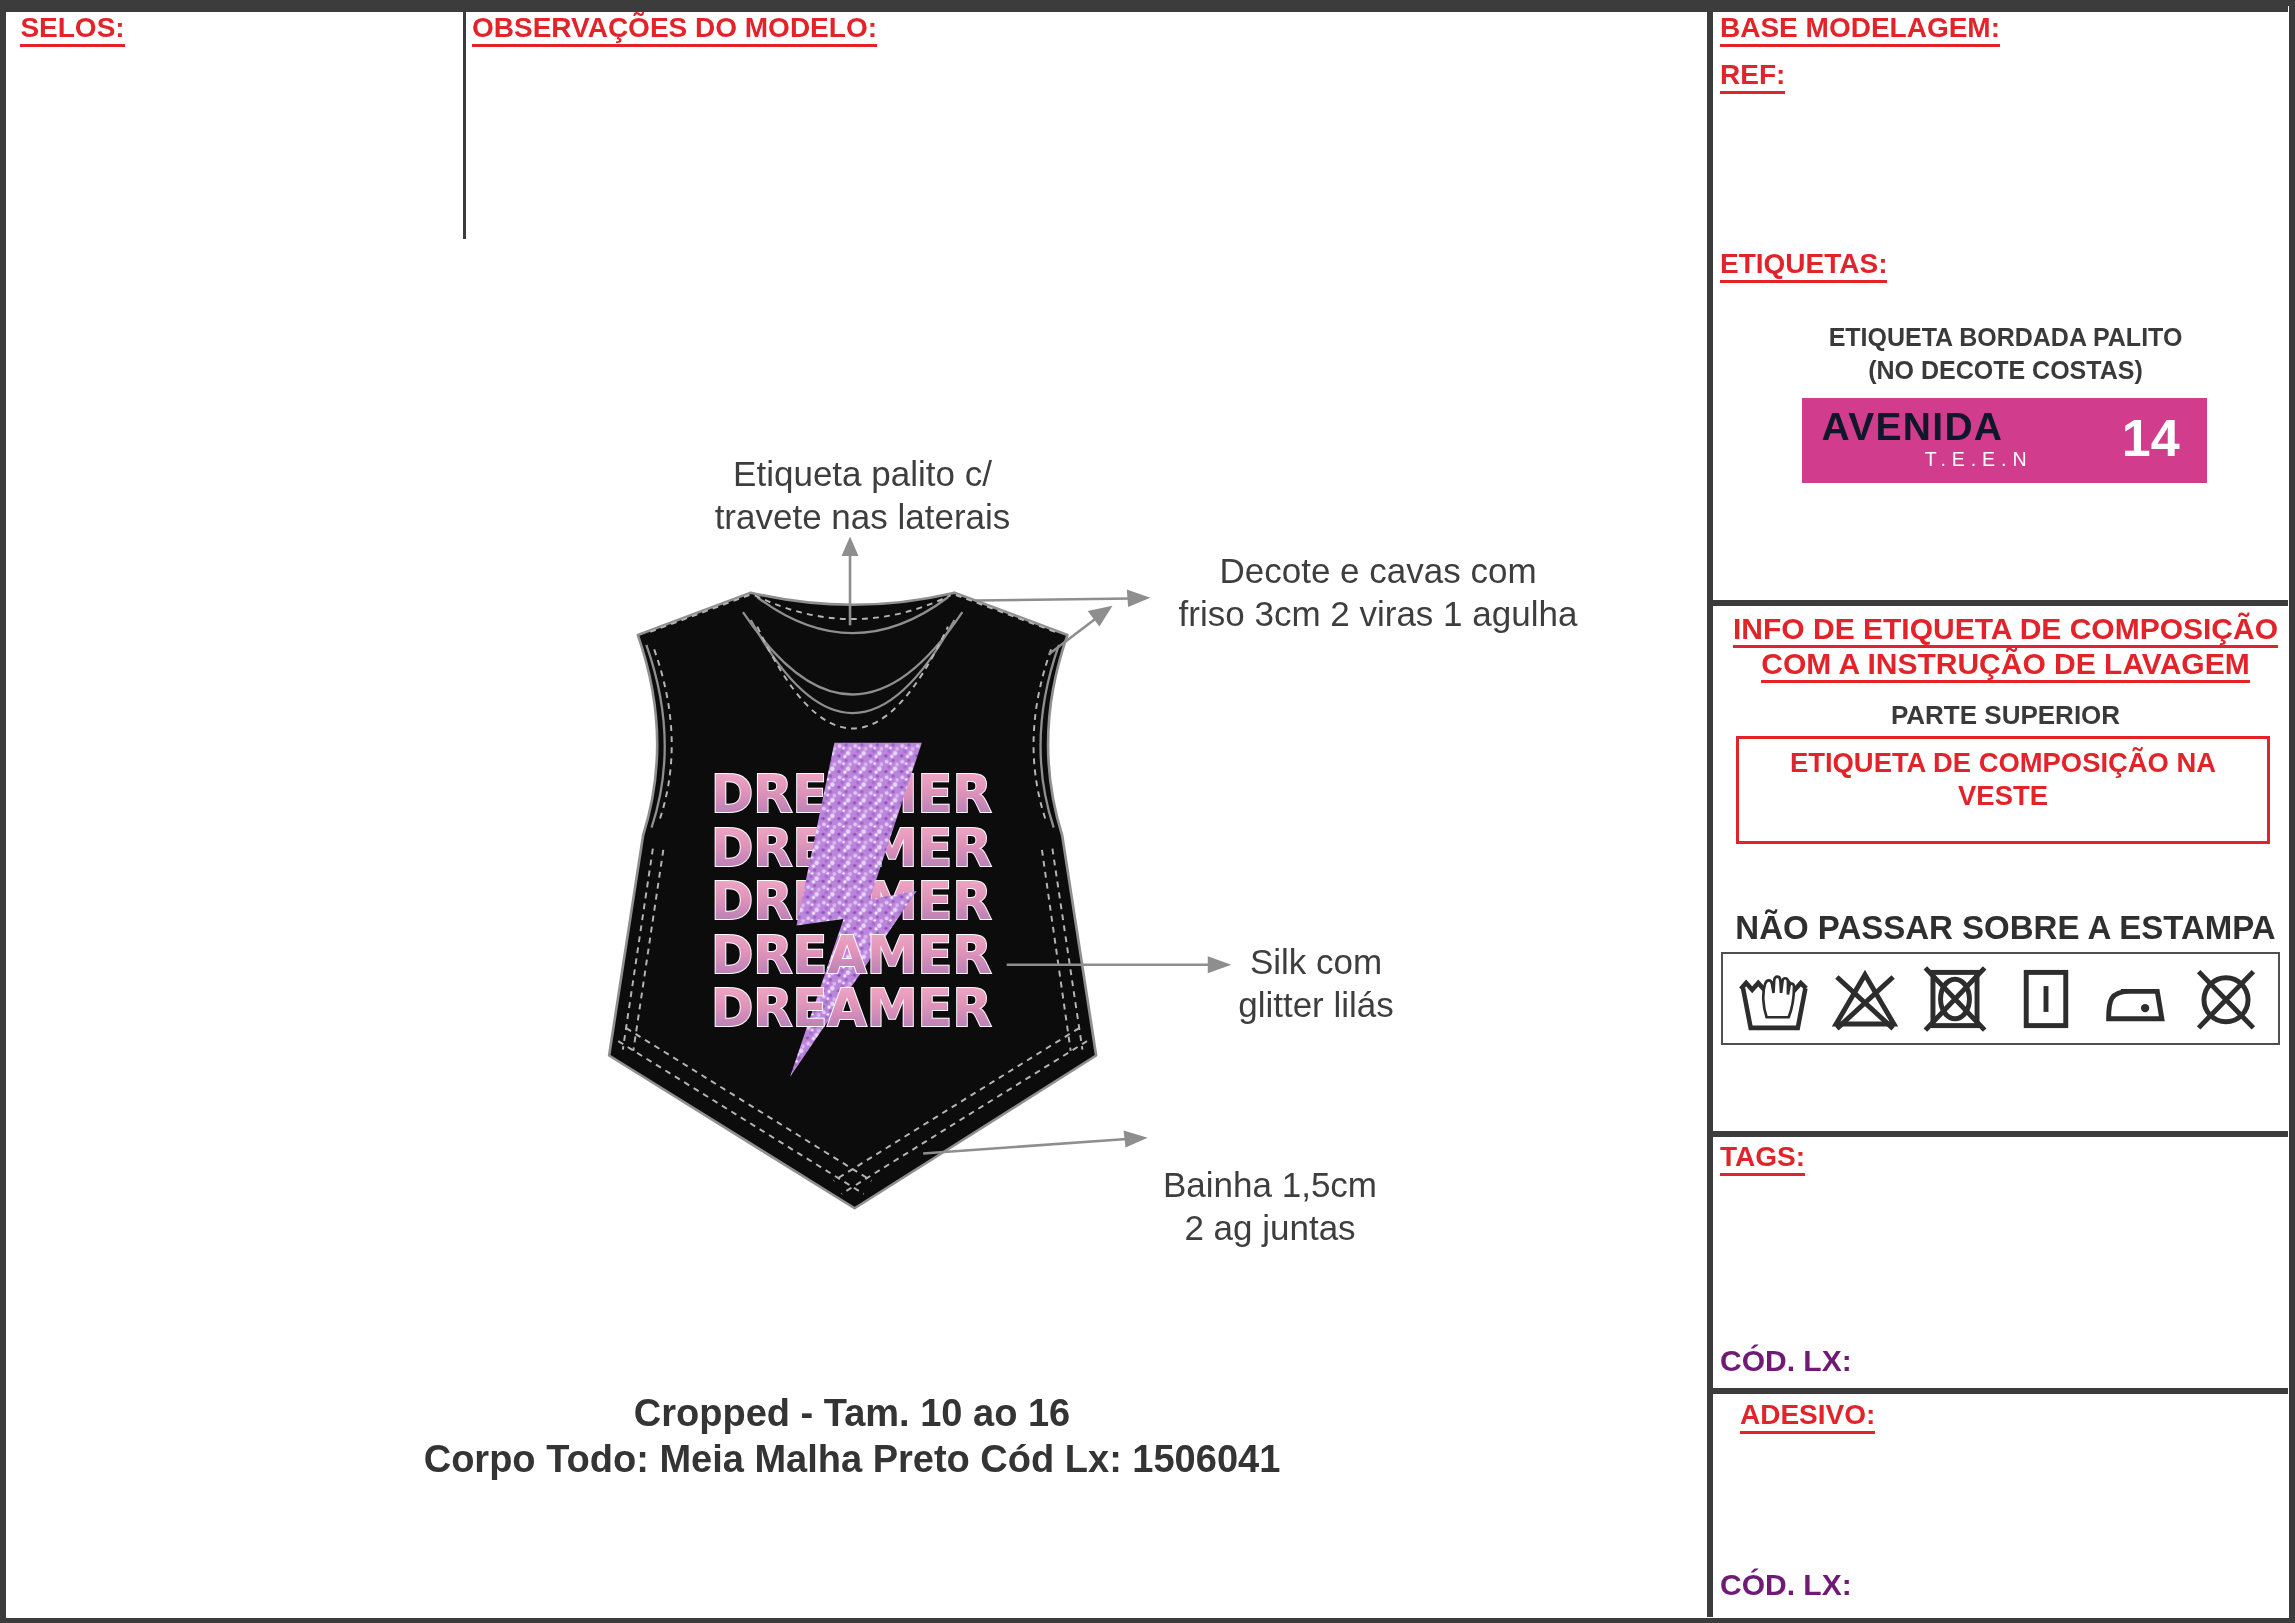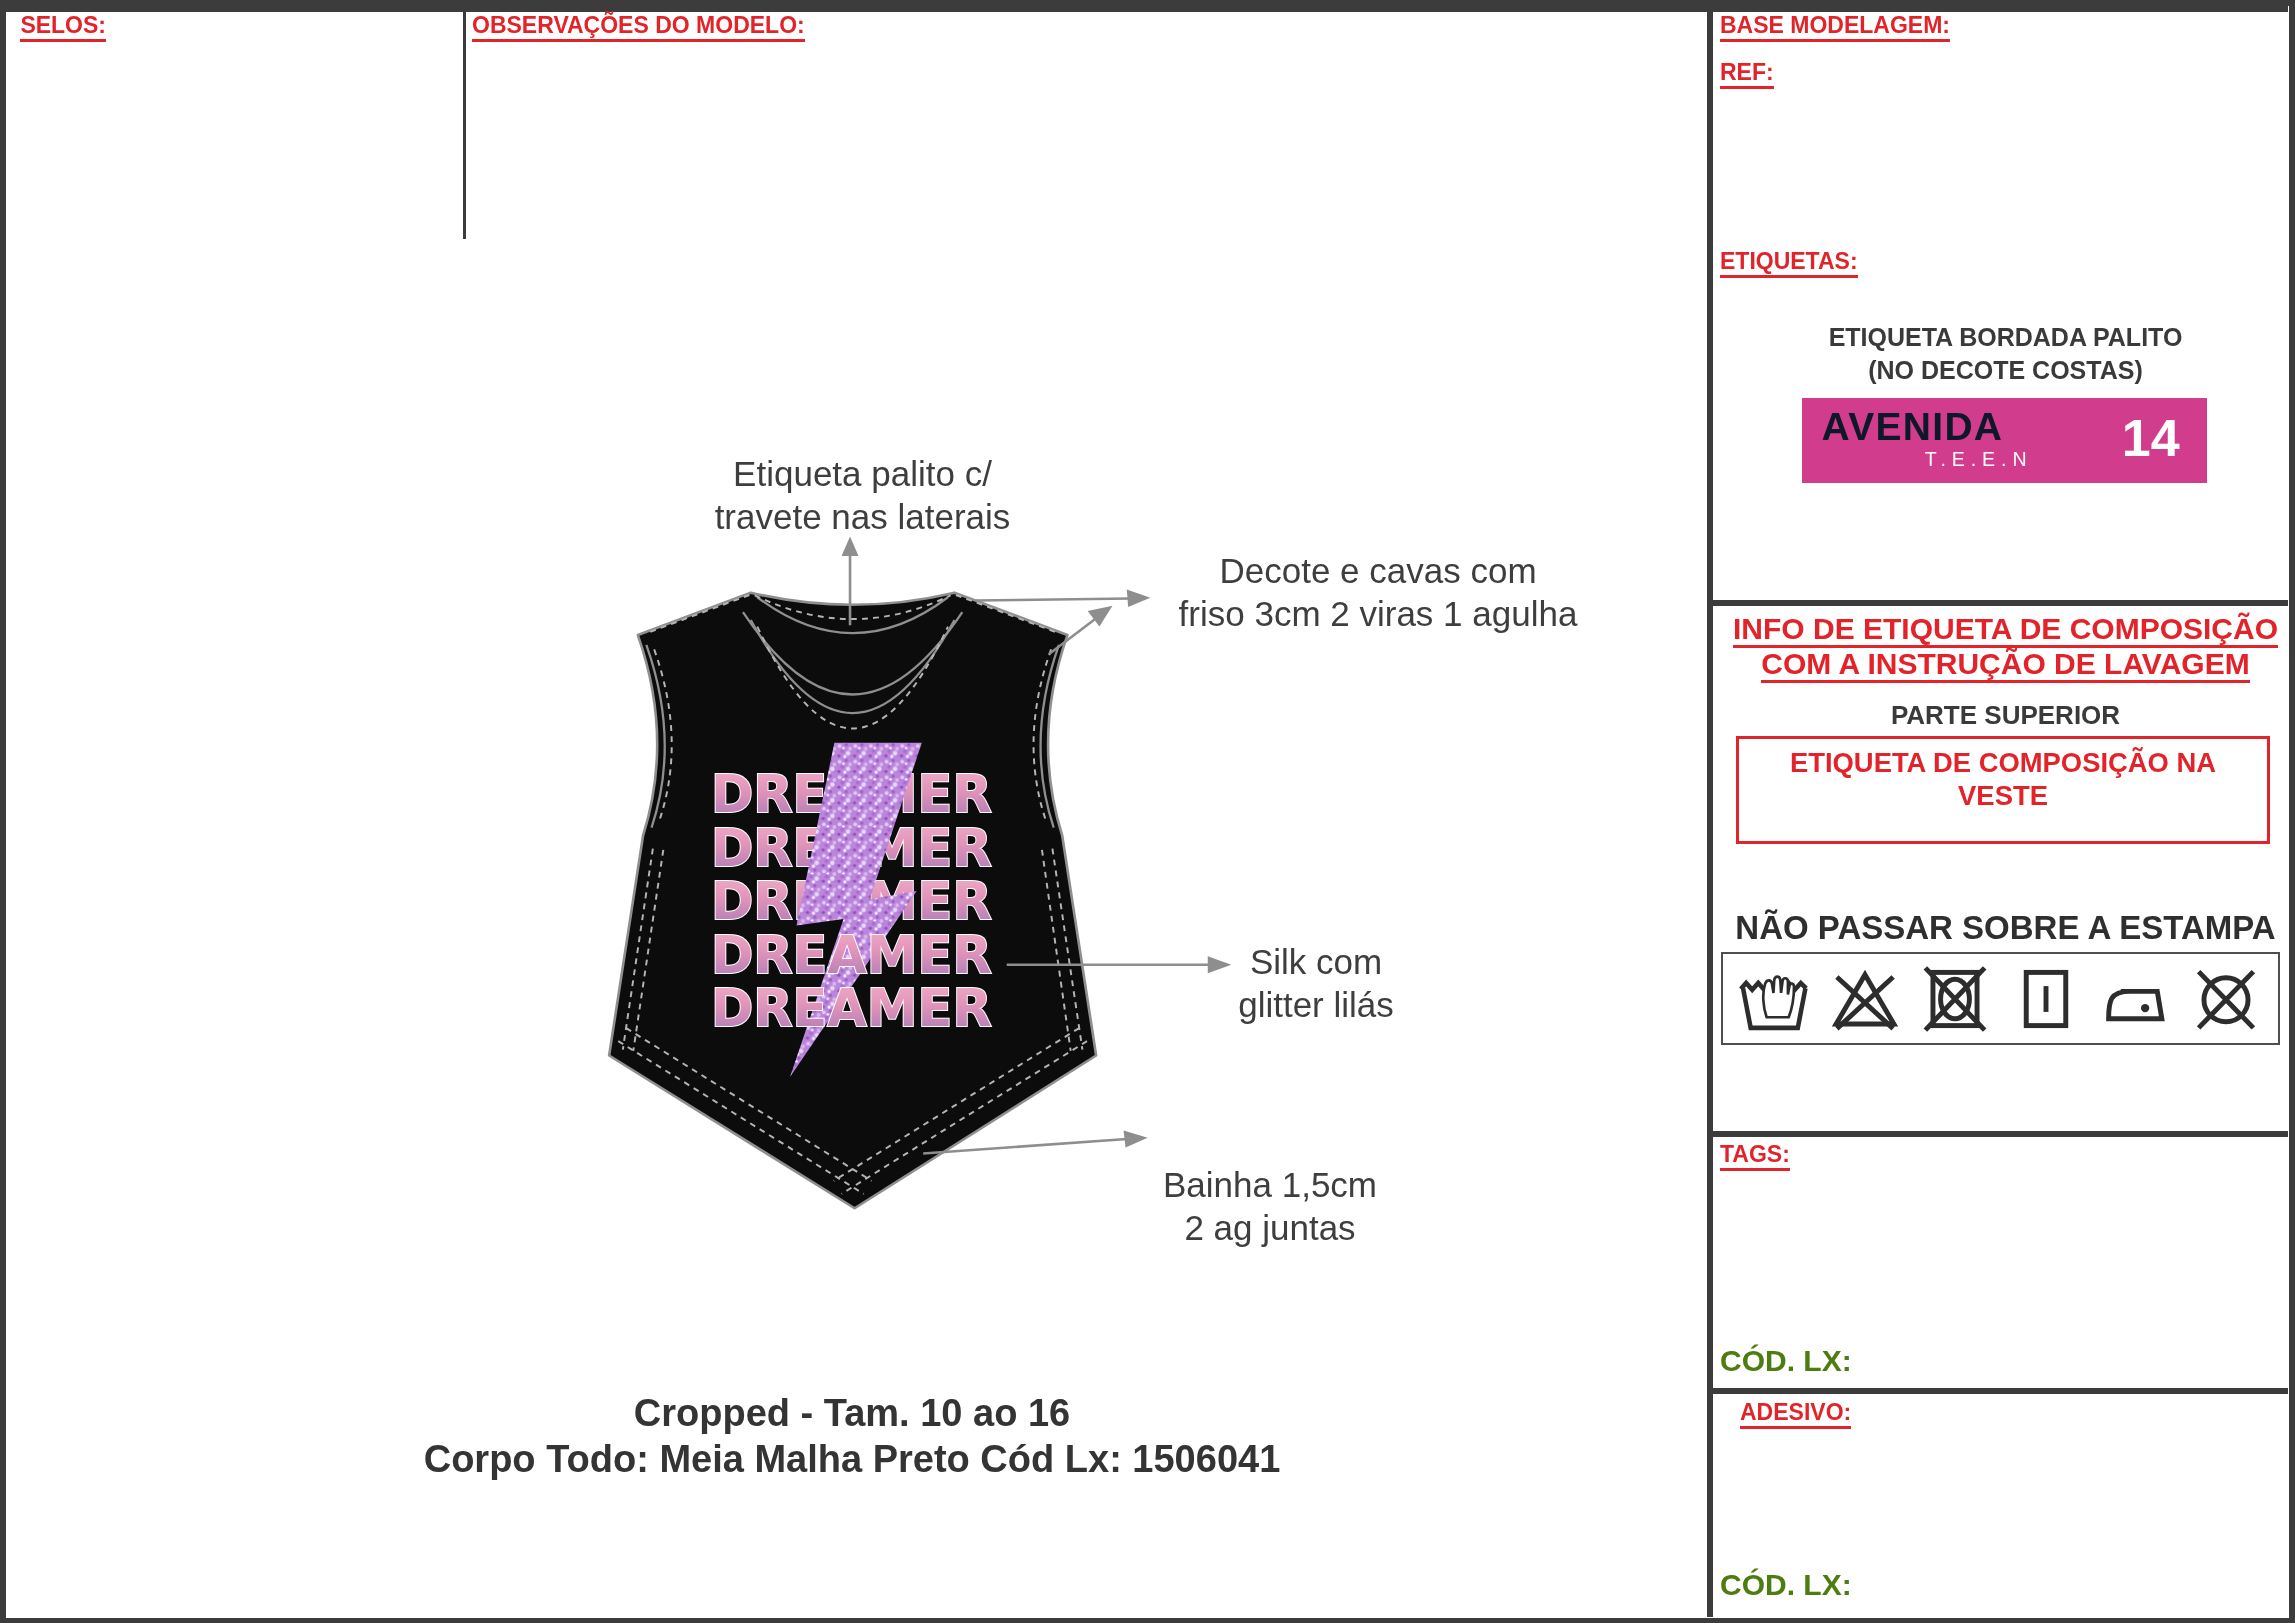--- a/index.html
+++ b/index.html
@@ -5,23 +5,23 @@
   html,body{margin:0;padding:0;background:#e9e9e9;}
   .sheet{
     position:relative;width:2295px;height:1624px;background:#ffffff;
     font-family:"Liberation Sans",sans-serif;overflow:hidden;
     border:6.5px solid #3c3c3c;box-sizing:border-box;
   }
   .abs{position:absolute;}
   .hline{position:absolute;background:#3c3c3c;height:5.9px;}
   .vline{position:absolute;background:#3c3c3c;width:5.9px;}
   .vline.thin{width:2.6px;}
-  .rh{display:inline-block;font-weight:bold;color:#e2232a;font-size:23px;
+  .rh{display:inline-block;font-weight:bold;color:#e2232a;font-size:28px;
       border-bottom:3.9px solid #e2232a;padding-bottom:2px;line-height:1;}
-  .rh-plain{display:inline-block;font-weight:bold;color:#4d7c0f;font-size:30px;line-height:1;}
+  .rh-plain{display:inline-block;font-weight:bold;color:#701a75;font-size:30px;line-height:1;}
   .ann{position:absolute;color:#3e3e3e;font-size:35px;line-height:43px;text-align:center;}
   .etq-desc{position:absolute;left:1707px;width:585px;text-align:center;
             font-weight:bold;color:#3a3a3a;font-size:25px;line-height:33px;}
   .pink-label{position:absolute;left:1796px;top:392px;width:405px;height:85px;background:#d23c8c;}
   .pl-brand{position:absolute;left:19.6px;top:9.1px;width:314px;color:#0f172a;
             font-weight:bold;font-size:39px;letter-spacing:1.3px;line-height:1;}
   .pl-sub{position:absolute;left:19.6px;top:52px;width:314px;text-align:center;color:#fff;
           font-size:19.6px;letter-spacing:5.9px;line-height:1;}
   .pl-size{position:absolute;right:27.4px;top:14.4px;color:#fff;font-weight:bold;font-size:52px;line-height:1;}
   .info-line{position:absolute;left:1707px;width:585px;text-align:center;}

